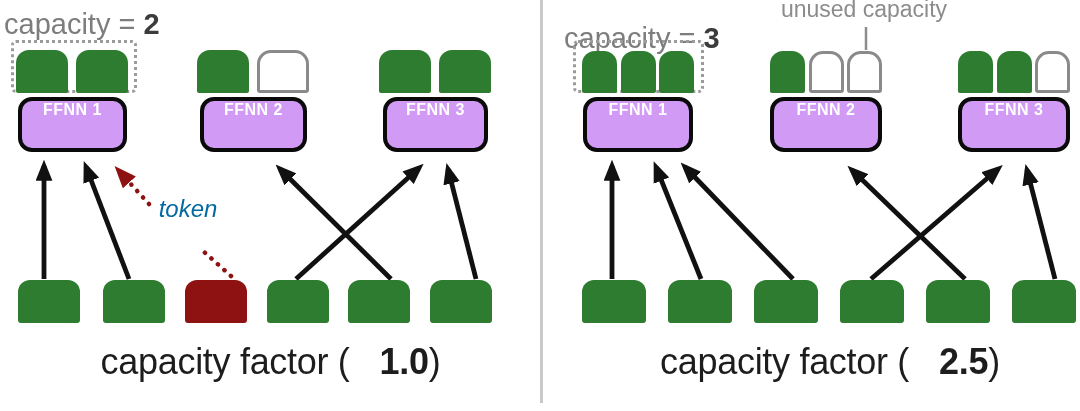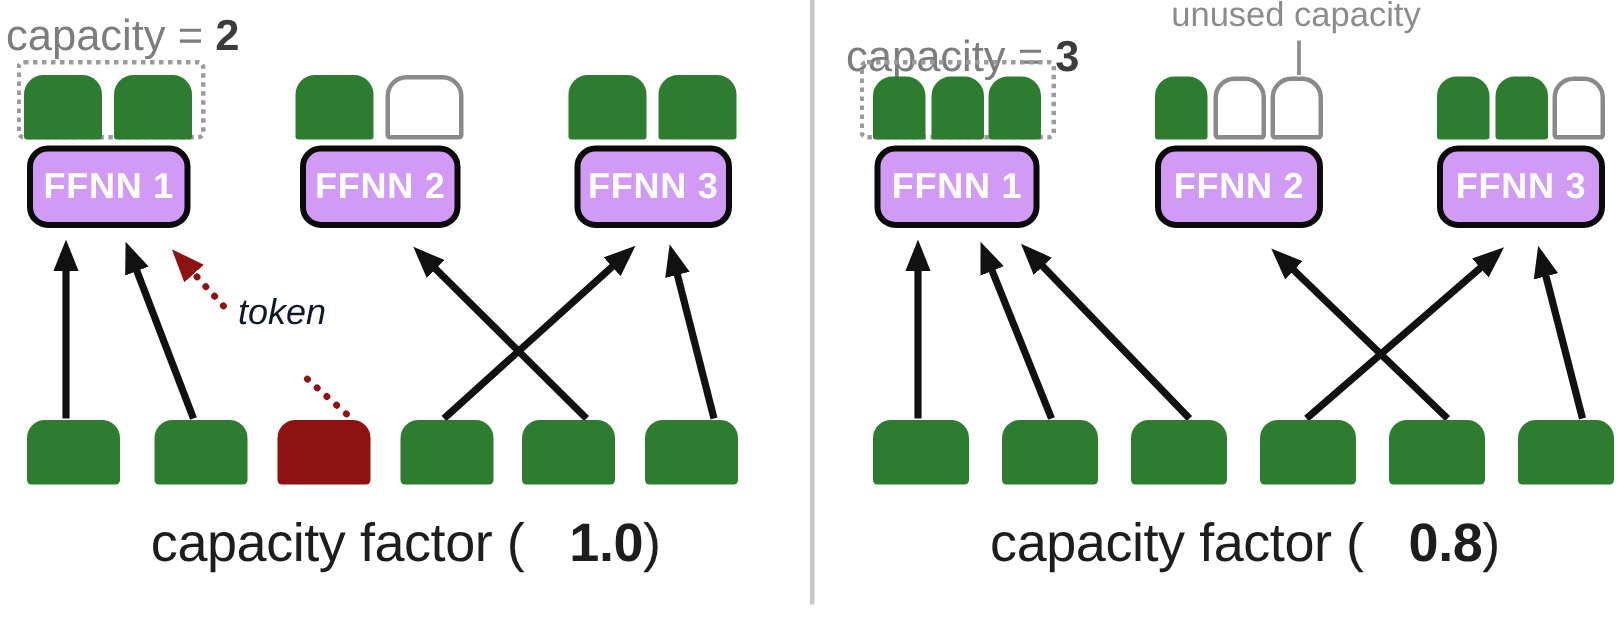--- a/index.html
+++ b/index.html
@@ -7,35 +7,35 @@
     position:relative;width:1080px;height:411px;background:#fff;overflow:hidden;
     font-family:"Liberation Sans","DejaVu Sans",sans-serif;
   }
   .arrows-svg{position:absolute;left:0;top:0;width:1080px;height:411px;pointer-events:none;}
   .divider{position:absolute;left:540px;top:0;width:2.5px;height:403px;background:var(--divider-gray,#c9c9c9);}
   .capacity-note{position:absolute;font-size:29px;color:var(--muted-gray,#7d7d7d);white-space:nowrap;line-height:26px;}
   .capacity-note b{color:#3c3c3c;font-weight:700;}
   .dotted-box{position:absolute;border:3px dotted #9b9b9b;border-radius:5px;box-sizing:border-box;}
   .expert-box{
     position:absolute;background:var(--expert-purple,#d09af5);border:4.5px solid #0a0a0a;border-radius:14px;
-    display:flex;align-items:center;justify-content:center;color:#ffffff;font-weight:700;font-size:24px;
+    display:flex;justify-content:center;color:#ffffff;font-weight:700;font-size:16px;
     letter-spacing:.5px;box-sizing:border-box;
   }
   .slots{position:absolute;display:flex;align-items:flex-end;}
   .slots.wide{gap:8px;}
   .slots.narrow{gap:3.5px;}
   .slot{border-radius:13px 13px 2px 2px;box-sizing:border-box;}
   .slot.used{background:var(--token-green,#2d7c2f);}
   .slot.empty{background:#ffffff;border:3.5px solid var(--slot-border-gray,#8a8a8a);border-radius:14px 14px 3px 3px;}
   .token{position:absolute;border-radius:12px 12px 3px 3px;}
   .token.routed{background:var(--token-green,#2d7c2f);}
   .token.overflow{background:var(--overflow-red,#8e1212);}
   .caption{position:absolute;font-size:36px;color:#1d1d1d;text-align:center;letter-spacing:-.3px;white-space:nowrap;}
   .caption b{font-weight:700;margin-left:30px;}
-  .overflow-label{position:absolute;font-style:italic;font-size:24px;line-height:26px;color:#0f172a;text-align:center;}
+  .overflow-label{position:absolute;font-style:italic;font-size:24px;line-height:26px;color:#0369a1;text-align:center;}
   .overflow-label span{display:block;}
   .unused-label{position:absolute;font-size:23px;color:#8c8c8c;text-align:center;white-space:nowrap;line-height:25px;}
   .arrow{stroke:var(--arrow-black,#111);stroke-width:4.8px;}
   .arrow-dotted{stroke:var(--overflow-red,#8e1212);stroke-width:4.5px;stroke-dasharray:.2 8.5;stroke-linecap:round;}
   .pointer-line{stroke:#8c8c8c;stroke-width:2.5px;}
 </style>
 </head>
 <body>
 
 <div class="stage">
@@ -159,17 +159,17 @@
     <div>
         <div class="token routed" style="left: 582px; top: 280px; width: 64px; height: 43px;"></div>
         <div class="token routed" style="left: 668px; top: 280px; width: 64px; height: 43px;"></div>
         <div class="token routed" style="left: 754px; top: 280px; width: 64px; height: 43px;"></div>
         <div class="token routed" style="left: 840px; top: 280px; width: 64px; height: 43px;"></div>
         <div class="token routed" style="left: 926px; top: 280px; width: 64px; height: 43px;"></div>
         <div class="token routed" style="left: 1012px; top: 280px; width: 64px; height: 43px;"></div>
       </div>
 
     <div class="caption" style="left:575px;top:341px;width:510px;">
-      <span>capacity factor (</span><b>0.8</b><span>)</span>
+      <span>capacity factor (</span><b>2.5</b><span>)</span>
     </div>
   </div>
 
 </div>
 
 </body></html>

